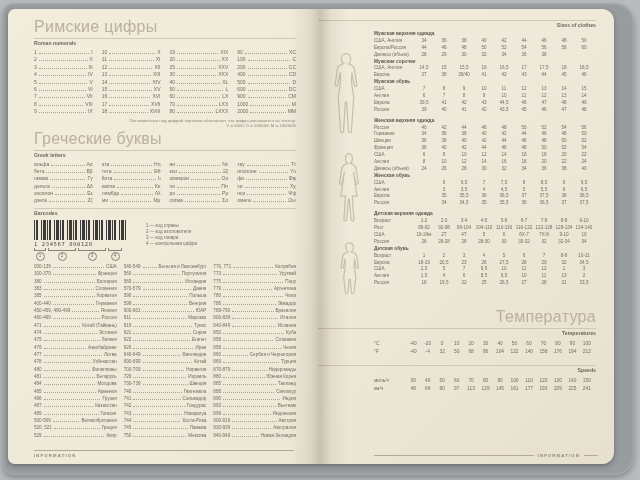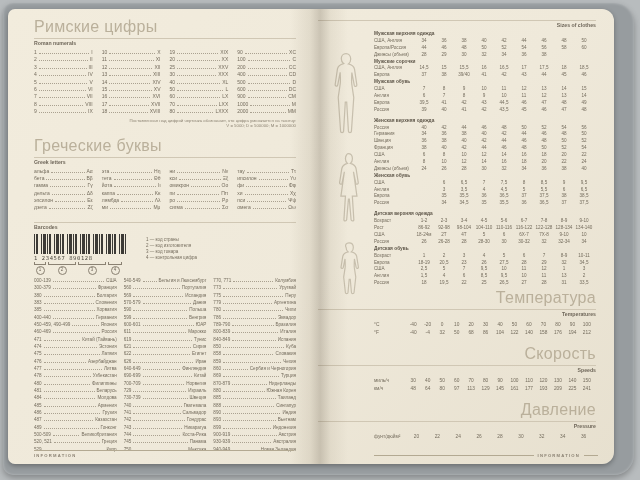--- a/index.html
+++ b/index.html
@@ -19,21 +19,21 @@
 
   .pair-table{display:flex;gap:9px;margin-top:3px;}
   .pair-table .pair-col{flex:1;min-width:0;}
   .pair-row{display:flex;align-items:baseline;height:7.4px;font-size:5px;white-space:nowrap;}
   .pair-row .pl{color:#746c5d;}
   .pair-row .pr{color:#746c5d;}
   .pair-row .dots{flex:1;border-bottom:1px dotted #aaa190;margin:0 2px 1.5px 2px;min-width:4px;}
 
   .footnote{margin-top:2px;font-size:4.3px;line-height:5px;color:#8d8474;text-align:right;}
 
-  .sec{margin-top:10px;}
+  .sec{margin-top:3px;}
 
   .bc-wrap{display:flex;gap:16px;margin:4px 0 2px 0;align-items:flex-start;}
   .bc-block{width:96px;}
   .bc-bars{width:92px;height:20px;background:repeating-linear-gradient(90deg,#3c3a36 0 1px,transparent 1px 2px,#3c3a36 2px 4px,transparent 4px 7px,#3c3a36 7px 8px,transparent 8px 9px,#3c3a36 9px 12px,transparent 12px 13px);}
   .bc-digits{font-family:"DejaVu Sans Mono",monospace;font-size:5.5px;line-height:6px;letter-spacing:.6px;color:#4a463e;margin-top:1px;}
   .bc-callouts{display:flex;width:90px;margin-top:1px;}
   .bseg{position:relative;}
   .bseg .bline{height:3px;border:1px solid #8a8172;border-top:0;box-sizing:border-box;}
   .bseg .bnum{width:7px;height:7px;border:1px solid #8a8172;border-radius:50%;font-size:4.5px;line-height:6px;text-align:center;color:#6f675a;margin:1px auto 0 auto;background:transparent;}
   .bc-legend{font-size:4.5px;line-height:6.2px;color:#746c5d;padding-top:3px;}
@@ -1199,21 +1199,21 @@
               <span class="t-val">25</span>
               <span class="t-val">26,5</span>
               <span class="t-val">27</span>
               <span class="t-val">28</span>
               <span class="t-val">31</span>
               <span class="t-val">33,5</span>
             </div>
           </div>
       </div>
 
-      <div class="sec" style="margin-top:3px;">
+      <div class="sec" style="margin-top:22px;">
         <div class="sec-title ta-r">Температура</div>
         <hr class="sec-rule">
         <div class="sec-sub ta-r">Temperatures</div>
         <div class="t-table unit" style="margin-top:4px;">
             <div class="t-row">
               <span class="t-label">°C</span>
               <span class="t-val">-40</span>
               <span class="t-val">-20</span>
               <span class="t-val">0</span>
               <span class="t-val">10</span>
@@ -1240,21 +1240,20 @@
               <span class="t-val">140</span>
               <span class="t-val">158</span>
               <span class="t-val">176</span>
               <span class="t-val">194</span>
               <span class="t-val">212</span>
             </div>
           </div>
       </div>
 
       <div class="sec" style="margin-top:10px;">
-        <div class="sec-title ta-r">Скорость</div>
         <hr class="sec-rule">
         <div class="sec-sub ta-r">Speeds</div>
         <div class="t-table unit" style="margin-top:4px;">
             <div class="t-row">
               <span class="t-label">миль/ч</span>
               <span class="t-val">30</span>
               <span class="t-val">40</span>
               <span class="t-val">50</span>
               <span class="t-val">60</span>
               <span class="t-val">70</span>
@@ -1279,39 +1278,20 @@
               <span class="t-val">161</span>
               <span class="t-val">177</span>
               <span class="t-val">193</span>
               <span class="t-val">209</span>
               <span class="t-val">225</span>
               <span class="t-val">241</span>
             </div>
           </div>
       </div>
 
-      <div class="sec" style="margin-top:10px;">
-        <div class="sec-title ta-r">Давление</div>
-        <hr class="sec-rule">
-        <div class="sec-sub ta-r">Pressure</div>
-        <div class="t-table unit" style="margin-top:4px;">
-            <div class="t-row">
-              <span class="t-label">фунт/дюйм²</span>
-              <span class="t-val">20</span>
-              <span class="t-val">22</span>
-              <span class="t-val">24</span>
-              <span class="t-val">26</span>
-              <span class="t-val">28</span>
-              <span class="t-val">30</span>
-              <span class="t-val">32</span>
-              <span class="t-val">34</span>
-              <span class="t-val">36</span>
-            </div>
-          </div>
-      </div>
 
       <div class="info-right">
         <div class="iline"></div>
         <div class="info-word" style="margin-top:0;">INFORMATION</div>
         <div class="iline-short"></div>
       </div>
     </div>
 
     <div class="spine"></div>
   </div>

